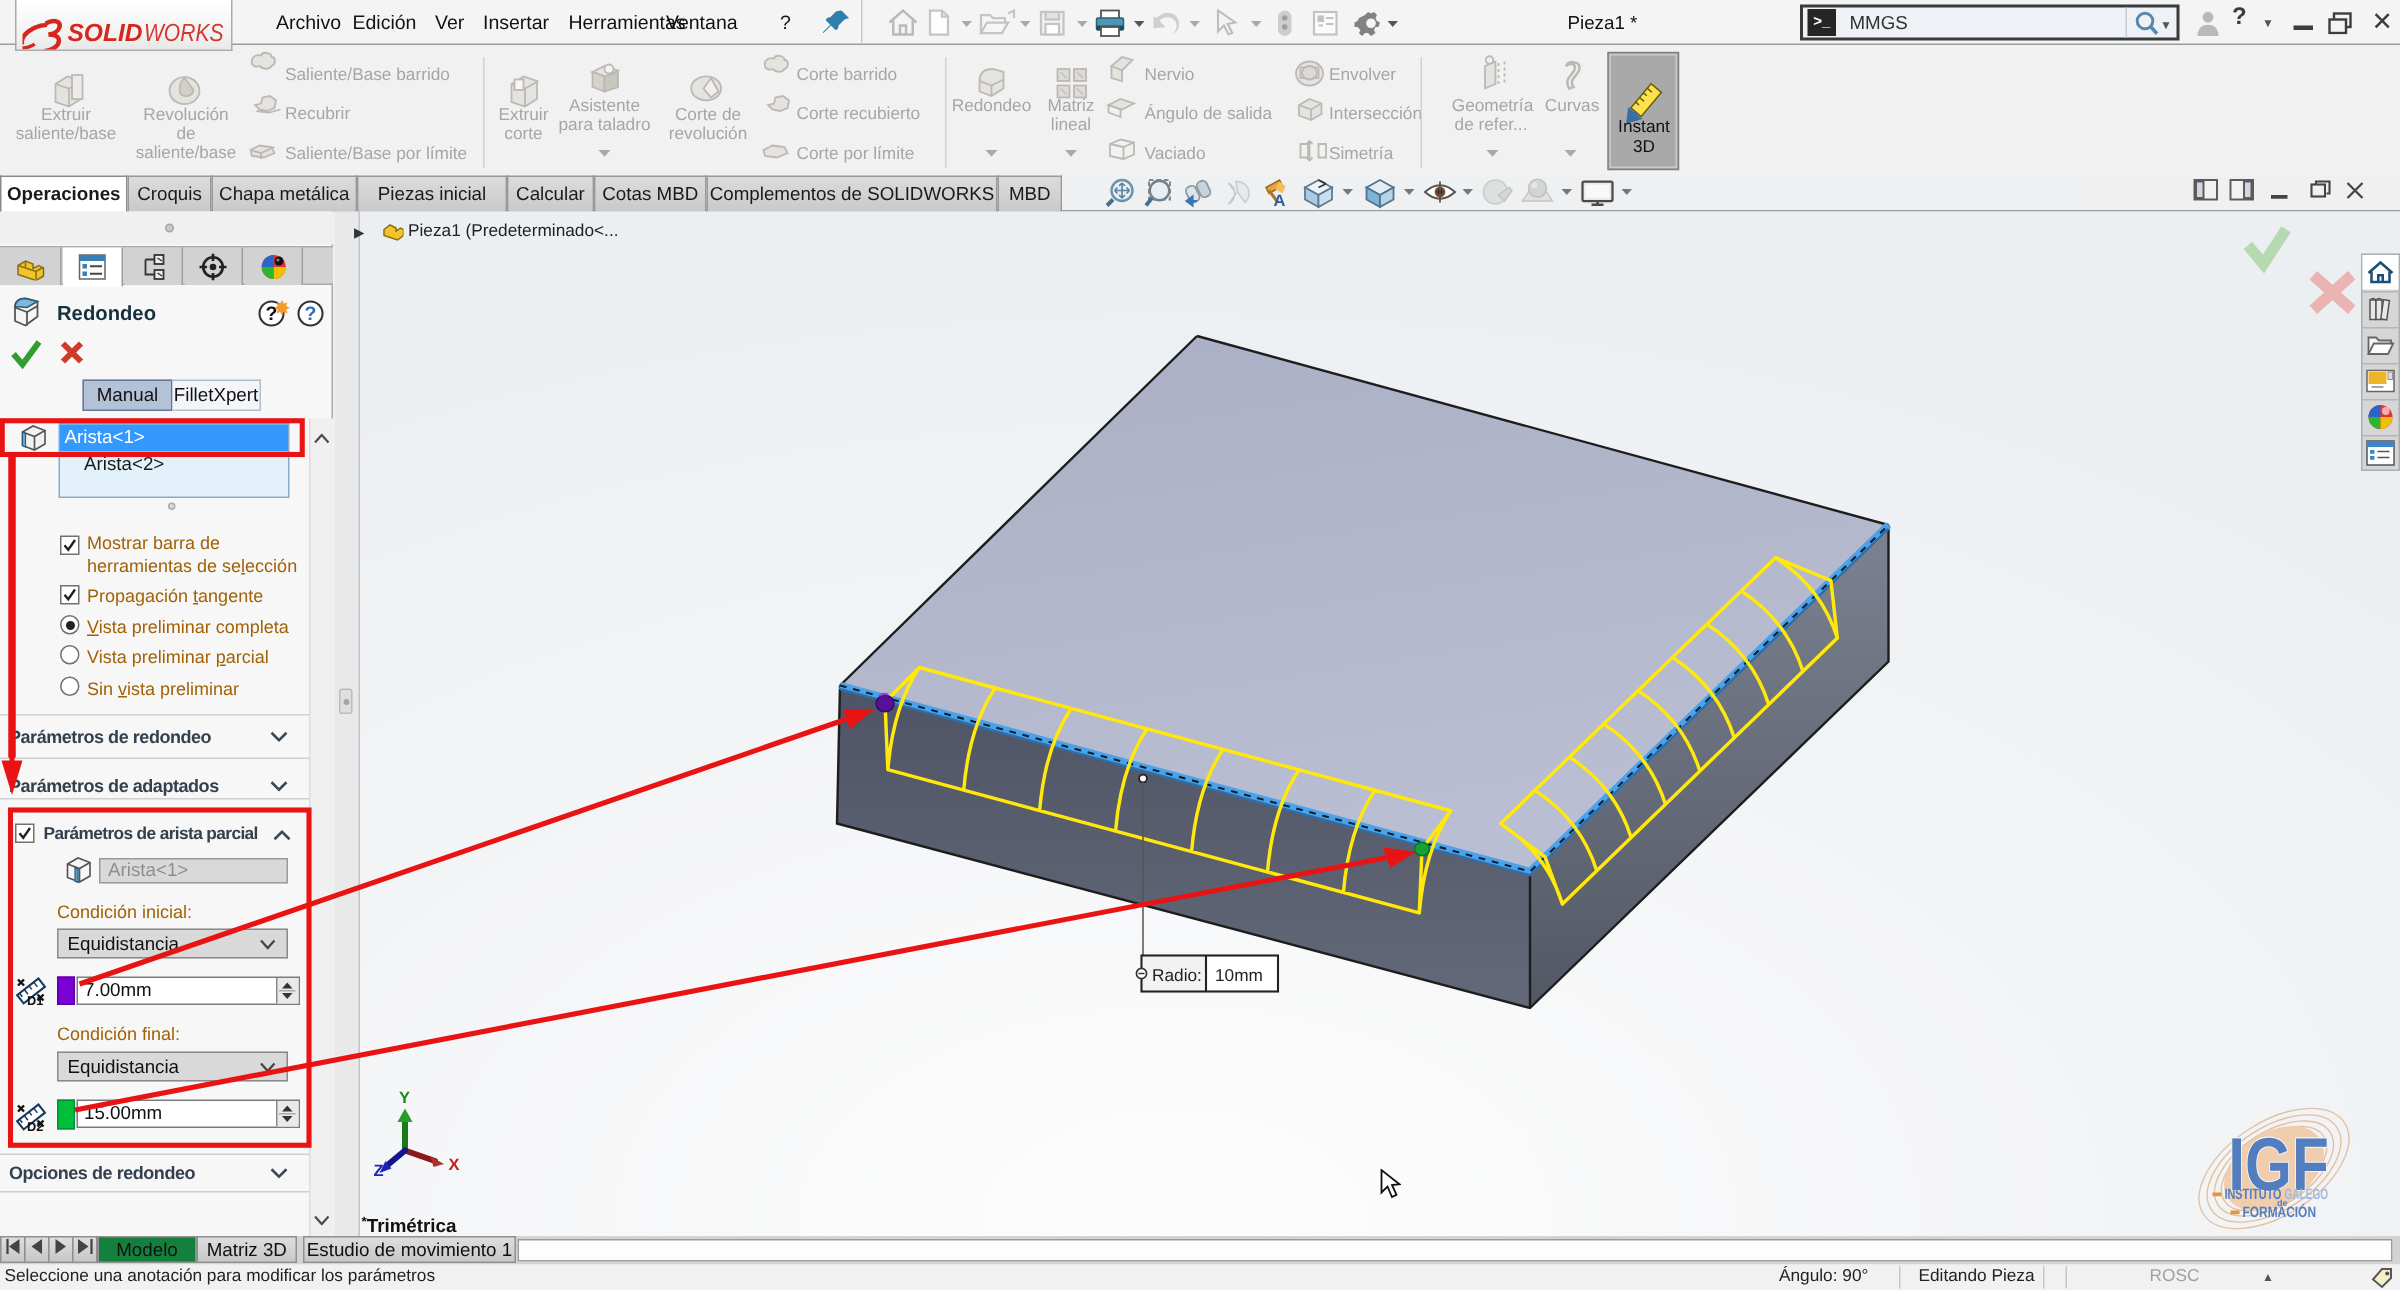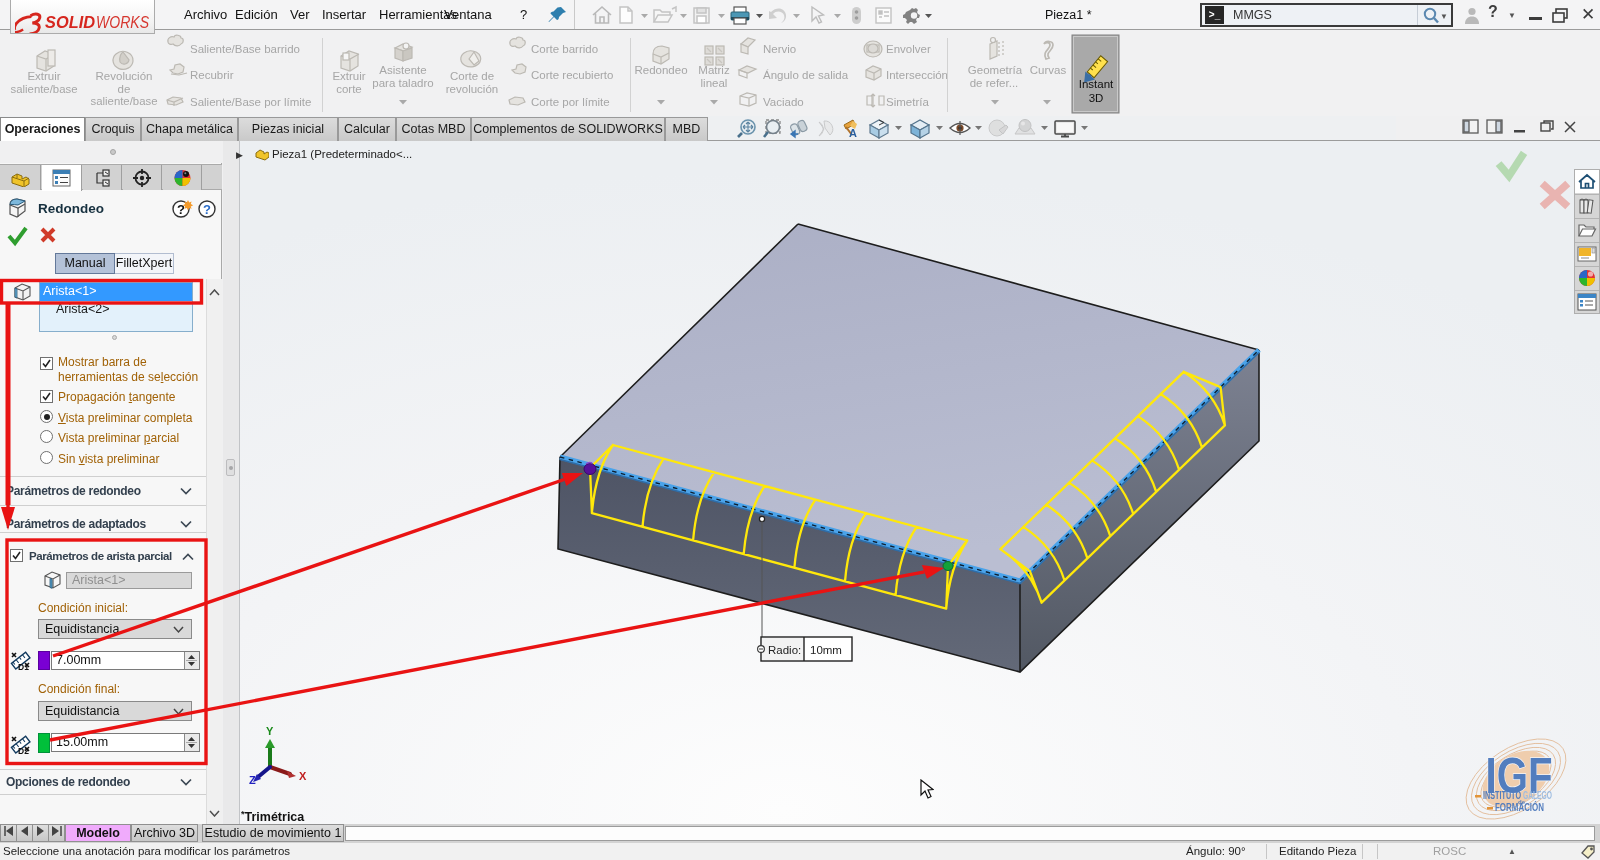--- a/index.html
+++ b/index.html
@@ -27,21 +27,21 @@
 .combo{position:absolute;height:20px;background:#d9d9d9;border:1px solid #8a8a8a;font-size:12.5px;color:#111;line-height:18px;padding-left:6px}
 .spin{position:absolute;height:19px;background:#fff;border:1px solid #7a7a7a;font-size:12.5px;color:#111;line-height:17px;padding-left:4px}
 
 #viewport{position:absolute;left:240px;top:141px;width:1360px;height:683px;background:radial-gradient(ellipse 1150px 640px at 40% 98%,#fdfdfd 0%,#f3f4f6 55%,#eceff2 100%)}
 
 #splitter{position:absolute;left:223px;top:141px;width:17px;height:683px;background:#e9e9ea;border-right:1px solid #c2c4c7}
 
 #bottombar{position:absolute;left:0;top:824px;width:1600px;height:19px;background:#d3d3d3}
 #statusbar{position:absolute;left:0;top:843px;width:1600px;height:17px;background:#f1f1f1;font-size:11.5px;color:#222}
 .btab{position:absolute;top:0;height:18px;background:linear-gradient(#dedede,#c7c7c7);border:1px solid #909090;font-size:12.5px;text-align:center;line-height:17px;color:#111}
-.btab.active{background:#f0abfc;font-weight:bold}
+.btab.active{background:#15803d;font-weight:normal}
 #redlayer{position:absolute;left:0;top:0;width:1600px;height:860px;z-index:50;pointer-events:none}
 </style></head>
 <body>
 <div id="app">
 <div id="titlebar">
  <div id="logo">
         <svg width="136" height="22" viewBox="0 0 136 22">
   <g fill="none" stroke="#d6261e" transform="translate(-7.5,1) scale(0.92)">
             <path d="M25 4 c6-3.5 11-1.5 10 2.5 c-0.8 3-4.5 5-8 5.5 c4.5 0 8 1.5 7.5 5 c-0.6 4-5.5 6.5-10.5 7" stroke-width="3.2"></path>
             <path d="M8 19.5 c-2-5 3.5-10 9-12.5 c3-1.4 6.5-2 9-2" stroke-width="3.2"></path>
@@ -691,21 +691,21 @@
         <path d="M10 1 v10 l-7-5z" fill="#444"></path>
       </svg></div>
  <div class="btab" style="left:32px;width:17px"><svg width="13" height="12" viewBox="0 0 13 12">
         <path d="M3 1 v10 l7-5z" fill="#444"></path>
       </svg></div>
  <div class="btab" style="left:48px;width:17px"><svg width="13" height="12" viewBox="0 0 13 12">
         <path d="M2 1 v10 l7-5z" fill="#444"></path>
         <path d="M11 1 v10" stroke="#444" stroke-width="1.5"></path>
       </svg></div>
  <div class="btab active" style="left:65px;width:66px">Modelo</div>
- <div class="btab" style="left:131px;width:67px">Archivo 3D</div>
+ <div class="btab" style="left:131px;width:67px">Matriz 3D</div>
  <div class="btab" style="left:202px;width:142px">Estudio de movimiento 1</div>
  <div class="abs" style="left:345px;top:2px;width:1250px;height:15px;background:#fdfdfd;border:1px solid #9b9b9b"></div>
 </div>
 <div id="statusbar">
  <div class="abs" style="left:3px;top:2px">Seleccione una anotación para modificar los parámetros</div>
  <div class="abs" style="left:1186px;top:2px">Ángulo: 90°</div>
  <div class="abs" style="left:1266px;top:1px;width:1px;height:15px;background:#c6c6c6"></div>
  <div class="abs" style="left:1279px;top:2px">Editando Pieza</div>
  <div class="abs" style="left:1362px;top:1px;width:1px;height:15px;background:#c6c6c6"></div>
  <div class="abs" style="left:1377px;top:1px;width:1px;height:15px;background:#c6c6c6"></div>

